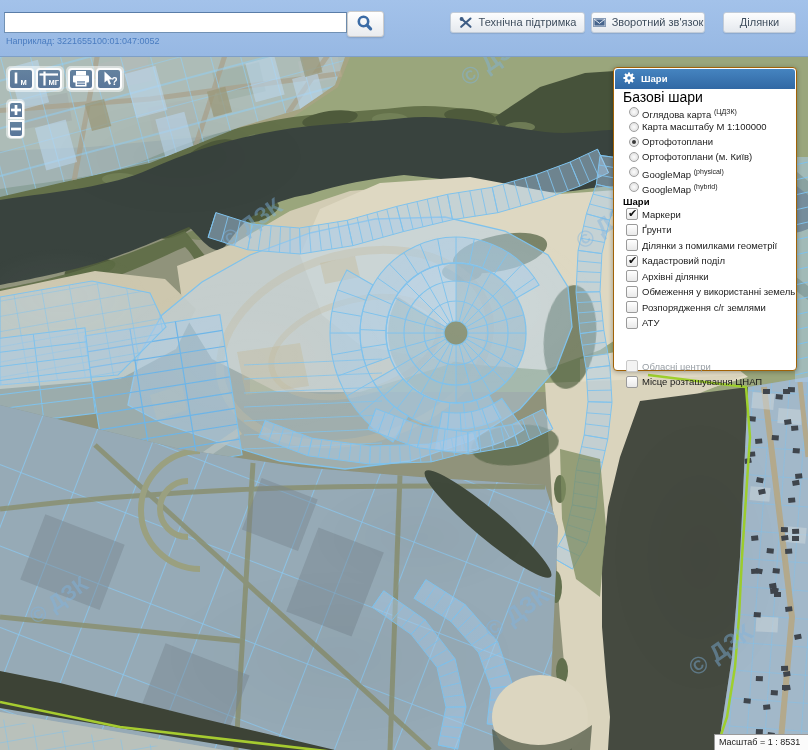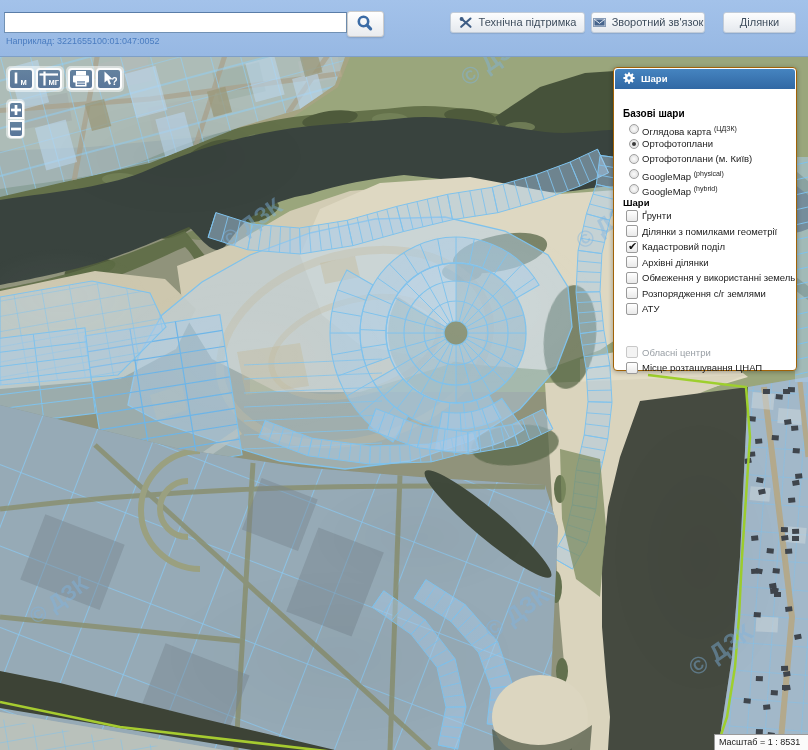--- a/index.html
+++ b/index.html
@@ -14,21 +14,21 @@
 
 .mgroup { position:absolute; border-radius:5px; background:rgba(255,255,255,0.5); padding:2px; display:flex; gap:2px; }
 .mbtn { width:26px; height:22px; border-radius:4px; background:linear-gradient(#64829f,#5a7699); border:2px solid #fcfcfc; position:relative; }
 .zbtn { width:16px; height:18px; background:linear-gradient(#64829f,#5a7699); border:2px solid #fcfcfc; position:relative; }
 .zbtn.zt { border-radius:4px 4px 0 0; }
 .zbtn.zb { border-radius:0 0 4px 4px; }
 
 #panel { position:absolute; left:613px; top:67px; width:184px; height:304px; background:#fff; border:1px solid #a16207; border-radius:4px; box-shadow:0 1px 5px rgba(0,0,0,0.3); }
 #phead { position:absolute; left:1px; top:1px; width:180px; height:20px; border-radius:3px 3px 0 0; background:linear-gradient(#4584c0,#3168a4); color:#fff; font-size:9.5px; font-weight:bold; line-height:20px; }
 #pbody { position:absolute; left:0; top:22px; width:182px; font-size:9.5px; color:#1a1a1a; }
-.phdr { font-weight:bold; color:#000; font-size:10px; line-height:12px; margin:18px 0 1px 9px; }
+.phdr { font-weight:normal; color:#000; font-size:14px; line-height:12px; margin:1px 0 1px 9px; }
 .phdr2 { font-weight:bold; color:#000; font-size:9.5px; line-height:10px; margin:2px 0 0 9px; }
 .prow { position:relative; height:15.1px; line-height:15.1px; padding-left:28px; white-space:nowrap; }
 .crow { position:relative; height:15.5px; line-height:15.5px; padding-left:28px; white-space:nowrap; }
 .radio { position:absolute; left:15px; top:2.5px; width:10px; height:10px; border-radius:50%; background:radial-gradient(#fcfcfc,#d8d8d8); border:1px solid #9f9f9f; }
 .radio.sel::after { content:""; position:absolute; left:2px; top:2px; width:4px; height:4px; border-radius:50%; background:#3a3a3a; }
 .cbox { position:absolute; left:12px; top:1.5px; width:12px; height:12px; border-radius:2px; background:linear-gradient(#ffffff,#e9e9e9); border:1px solid #9a9a9a; }
 .cbox.chk::after { content:"\2714"; position:absolute; left:1px; top:-3px; font-size:11px; color:#111; }
 .sup { font-size:7px; vertical-align:4px; }
 
 #scale { position:absolute; left:714px; top:734px; width:94px; height:16px; background:#fbfbfb; border:1px solid #9a9a9a; border-right:none; border-bottom:none; font-size:9px; color:#1a1a1a; line-height:15px; padding-left:4px; white-space:nowrap; }
@@ -403,25 +403,27 @@
             <line x1="0.5" y1="8" x2="15.5" y2="8"></line>
             <line x1="2.7" y1="2.7" x2="13.3" y2="13.3"></line>
             <line x1="13.3" y1="2.7" x2="2.7" y2="13.3"></line>
           </g>
           <circle cx="8" cy="8" r="5.4" fill="#fff"></circle>
           <circle cx="8" cy="8" r="2.3" fill="#3a77b4"></circle>
         </svg>Шари</div>
     <div id="pbody">
       <div class="phdr">Базові шари</div>
       <div class="prow"><span class="radio"></span>Оглядова карта <span class="sup">(ЦДЗК)</span></div>
+      <div class="prow"><span class="radio"></span>Карта масштабу М 1:100000</div>
       <div class="prow"><span class="radio sel"></span>Ортофотоплани</div>
       <div class="prow"><span class="radio"></span>Ортофотоплани (м. Київ)</div>
       <div class="prow"><span class="radio"></span>GoogleMap <span class="sup">(physical)</span></div>
       <div class="prow"><span class="radio"></span>GoogleMap <span class="sup">(hybrid)</span></div>
       <div class="phdr2">Шари</div>
+      <div class="crow"><span class="cbox chk"></span>Маркери</div>
       <div class="crow"><span class="cbox"></span>Ґрунти</div>
       <div class="crow"><span class="cbox"></span>Ділянки з помилками геометрії</div>
       <div class="crow"><span class="cbox chk"></span>Кадастровий поділ</div>
       <div class="crow"><span class="cbox"></span>Архівні ділянки</div>
       <div class="crow"><span class="cbox"></span>Обмеження у використанні земель</div>
       <div class="crow"><span class="cbox"></span>Розпорядження с/г землями</div>
       <div class="crow"><span class="cbox"></span>АТУ</div>
       <div class="crow" style="color:#9aa0a6;margin-top:28px;"><span class="cbox" style="border-color:#c8c8c8;background:#f3f3f3;"></span>Обласні центри</div>
       <div class="crow"><span class="cbox"></span>Місце розташування ЦНАП</div>
     </div>

